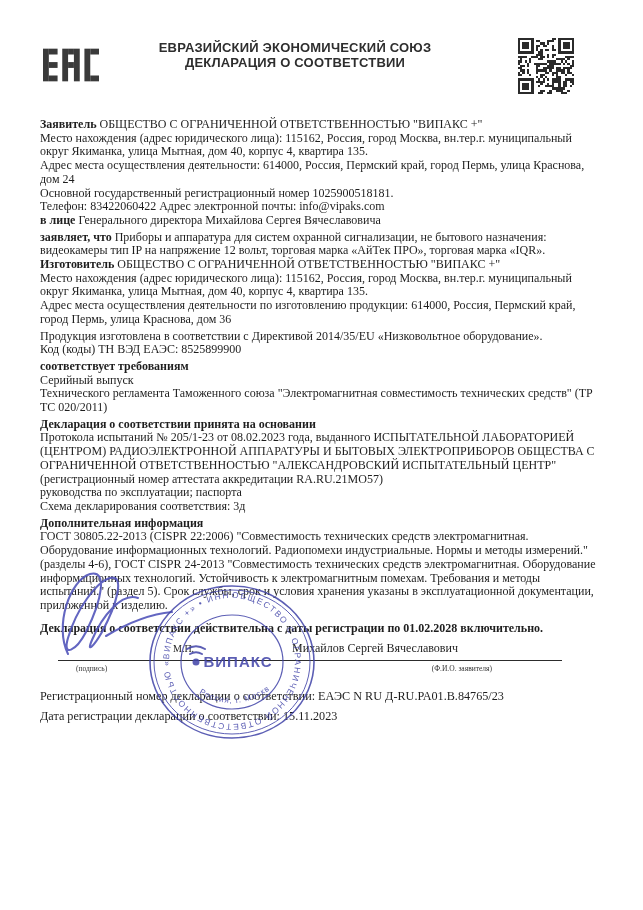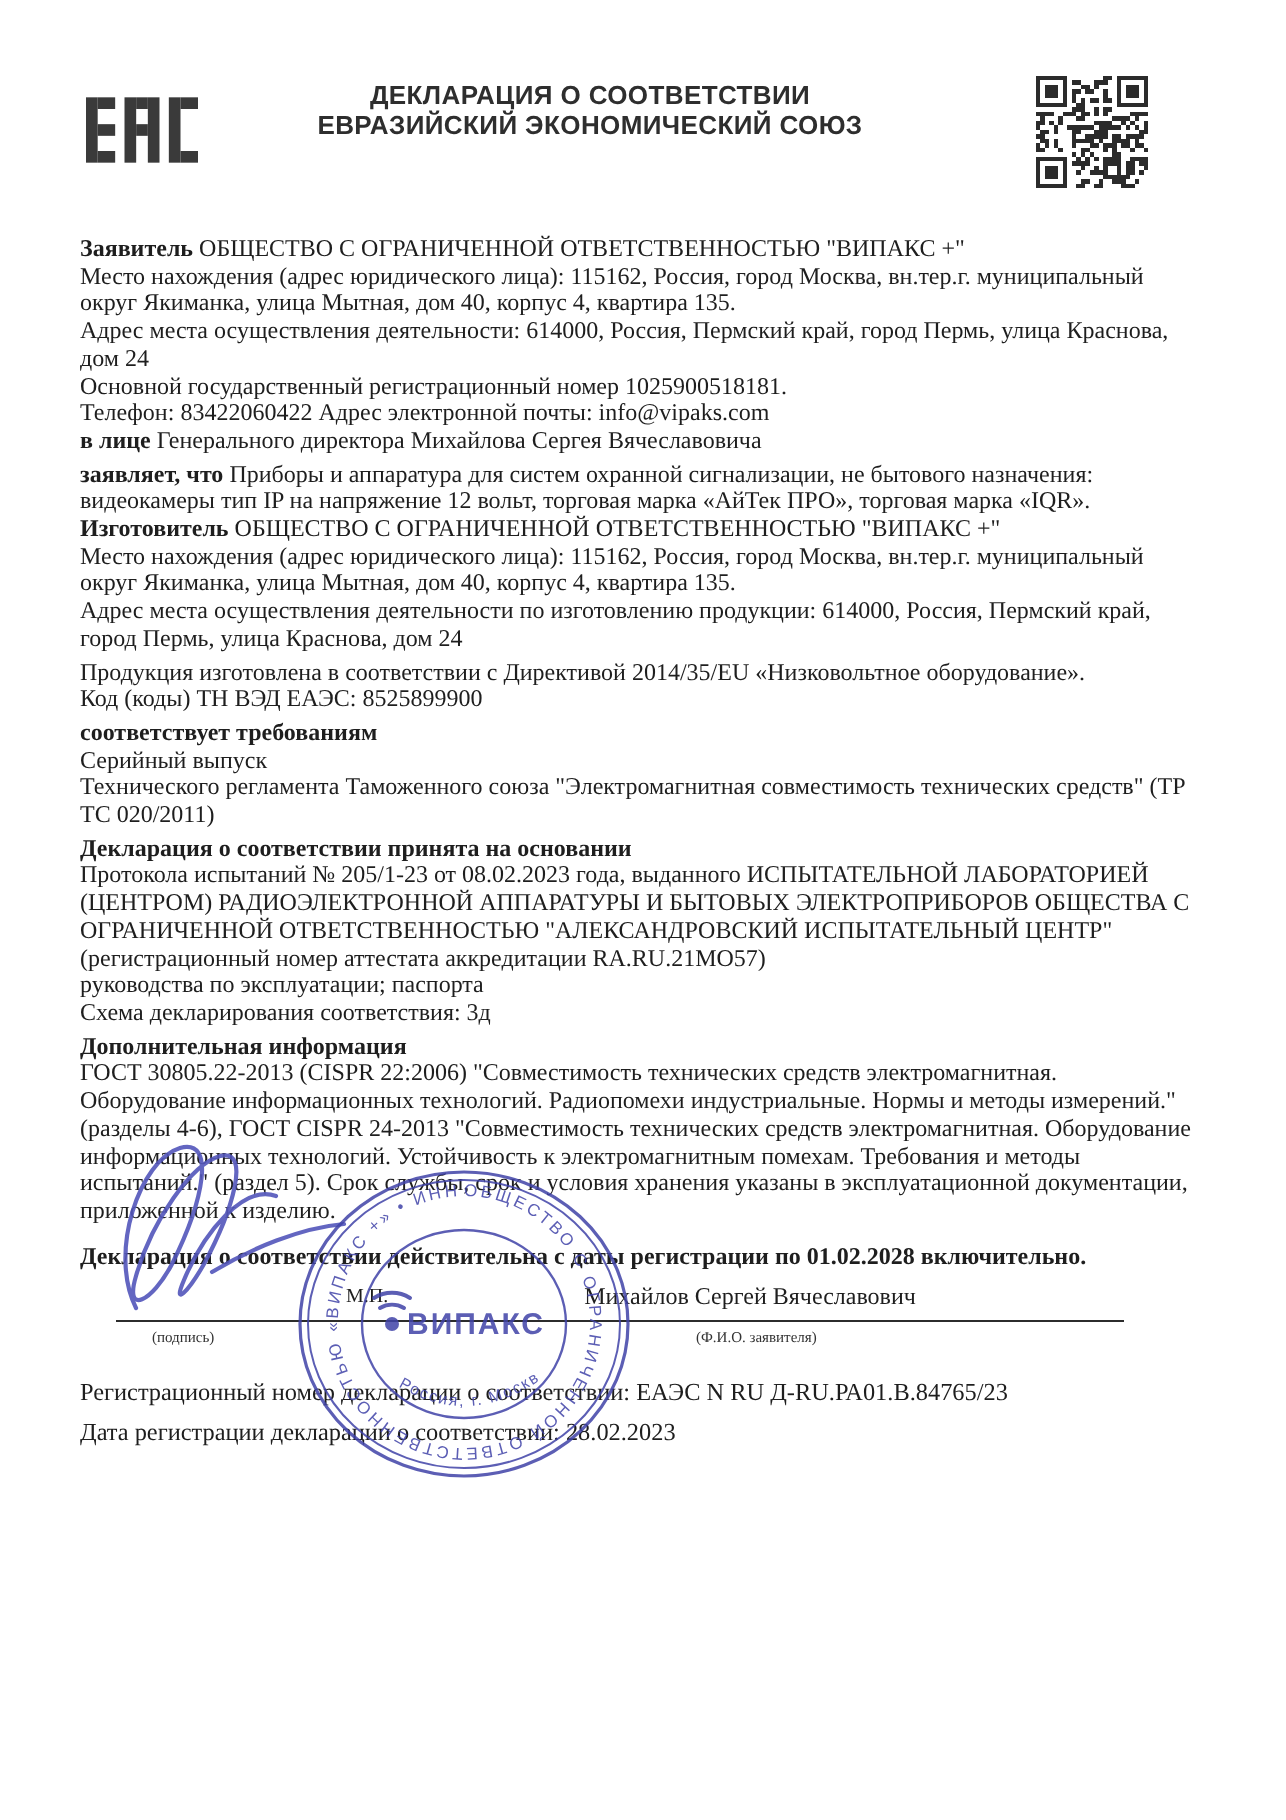--- a/index.html
+++ b/index.html
@@ -21,21 +21,21 @@
   .para{margin:0;font-size:12px;line-height:13.7px;}
   .para b{font-weight:bold;text-align:center;}
   .para.gap{margin-top:3px;}
   .para.biggap{margin-top:9px;}
   
   .sig-block{position:relative;height:46px;margin-top:2px;}
   .sig-mp{position:absolute;left:133px;top:6px;font-size:10px;}
   .sig-name{position:absolute;left:215px;top:4px;width:240px;text-align:center;font-size:12px;}
   .sig-line{position:absolute;left:18px;top:23px;width:504px;border-bottom:1.4px solid #2c2c2c;}
   .sig-sub-left{position:absolute;left:36px;top:27px;font-size:7.5px;color:#333;}
-  .sig-sub-right{position:absolute;left:308px;top:27px;width:160px;text-align:left;font-size:7.5px;color:#333;}
+  .sig-sub-right{position:absolute;left:292px;top:27px;width:160px;text-align:right;font-size:7.5px;color:#333;}
   .reg-line{margin:6px 0 0 0;font-size:12.2px;font-weight:normal;line-height:14px;}
   
   .signature-svg{position:absolute;left:46px;top:566px;pointer-events:none;}
   .stamp-svg{position:absolute;left:146px;top:582px;pointer-events:none;opacity:.85;}
 </style>
 </head>
 <body>
 
 <div class="page">
 
@@ -54,42 +54,42 @@
         <rect x="43" y="23" width="10" height="10"></rect>
 
         <rect x="71" y="0" width="10" height="56"></rect>
         <rect x="81" y="0" width="15" height="10"></rect>
         <rect x="81" y="46" width="15" height="10"></rect>
       </g>
     </svg>
   </div>
 
   <div class="hdr-title">
+    <div>ЕВРАЗИЙСКИЙ ЭКОНОМИЧЕСКИЙ СОЮЗ</div>
     <div>ДЕКЛАРАЦИЯ О СООТВЕТСТВИИ</div>
-    <div>ЕВРАЗИЙСКИЙ ЭКОНОМИЧЕСКИЙ СОЮЗ</div>
   </div>
 
   <div class="qr-box">
     <svg id="qr" width="58" height="56" viewBox="0 0 57.5 57.5" shape-rendering="crispEdges">
         <path d="M34.50,0.00h2.3v2.3h-2.3zM36.80,0.00h2.3v2.3h-2.3zM18.40,2.30h2.3v2.3h-2.3zM20.70,2.30h2.3v2.3h-2.3zM29.90,2.30h2.3v2.3h-2.3zM32.20,2.30h2.3v2.3h-2.3zM34.50,2.30h2.3v2.3h-2.3zM23.00,4.60h2.3v2.3h-2.3zM25.30,4.60h2.3v2.3h-2.3zM29.90,4.60h2.3v2.3h-2.3zM18.40,6.90h2.3v2.3h-2.3zM20.70,6.90h2.3v2.3h-2.3zM25.30,6.90h2.3v2.3h-2.3zM27.60,6.90h2.3v2.3h-2.3zM34.50,6.90h2.3v2.3h-2.3zM18.40,9.20h2.3v2.3h-2.3zM34.50,9.20h2.3v2.3h-2.3zM18.40,11.50h2.3v2.3h-2.3zM23.00,11.50h2.3v2.3h-2.3zM27.60,11.50h2.3v2.3h-2.3zM29.90,11.50h2.3v2.3h-2.3zM34.50,11.50h2.3v2.3h-2.3zM36.80,11.50h2.3v2.3h-2.3zM20.70,13.80h2.3v2.3h-2.3zM23.00,13.80h2.3v2.3h-2.3zM18.40,16.10h2.3v2.3h-2.3zM20.70,16.10h2.3v2.3h-2.3zM23.00,16.10h2.3v2.3h-2.3zM29.90,16.10h2.3v2.3h-2.3zM34.50,16.10h2.3v2.3h-2.3zM36.80,16.10h2.3v2.3h-2.3zM0.00,18.40h2.3v2.3h-2.3zM2.30,18.40h2.3v2.3h-2.3zM4.60,18.40h2.3v2.3h-2.3zM6.90,18.40h2.3v2.3h-2.3zM13.80,18.40h2.3v2.3h-2.3zM16.10,18.40h2.3v2.3h-2.3zM18.40,18.40h2.3v2.3h-2.3zM23.00,18.40h2.3v2.3h-2.3zM25.30,18.40h2.3v2.3h-2.3zM29.90,18.40h2.3v2.3h-2.3zM34.50,18.40h2.3v2.3h-2.3zM48.30,18.40h2.3v2.3h-2.3zM50.60,18.40h2.3v2.3h-2.3zM52.90,18.40h2.3v2.3h-2.3zM55.20,18.40h2.3v2.3h-2.3zM2.30,20.70h2.3v2.3h-2.3zM11.50,20.70h2.3v2.3h-2.3zM20.70,20.70h2.3v2.3h-2.3zM23.00,20.70h2.3v2.3h-2.3zM39.10,20.70h2.3v2.3h-2.3zM41.40,20.70h2.3v2.3h-2.3zM43.70,20.70h2.3v2.3h-2.3zM46.00,20.70h2.3v2.3h-2.3zM50.60,20.70h2.3v2.3h-2.3zM0.00,23.00h2.3v2.3h-2.3zM2.30,23.00h2.3v2.3h-2.3zM6.90,23.00h2.3v2.3h-2.3zM11.50,23.00h2.3v2.3h-2.3zM29.90,23.00h2.3v2.3h-2.3zM32.20,23.00h2.3v2.3h-2.3zM34.50,23.00h2.3v2.3h-2.3zM36.80,23.00h2.3v2.3h-2.3zM43.70,23.00h2.3v2.3h-2.3zM48.30,23.00h2.3v2.3h-2.3zM55.20,23.00h2.3v2.3h-2.3zM0.00,25.30h2.3v2.3h-2.3zM9.20,25.30h2.3v2.3h-2.3zM16.10,25.30h2.3v2.3h-2.3zM18.40,25.30h2.3v2.3h-2.3zM20.70,25.30h2.3v2.3h-2.3zM23.00,25.30h2.3v2.3h-2.3zM25.30,25.30h2.3v2.3h-2.3zM27.60,25.30h2.3v2.3h-2.3zM32.20,25.30h2.3v2.3h-2.3zM34.50,25.30h2.3v2.3h-2.3zM36.80,25.30h2.3v2.3h-2.3zM39.10,25.30h2.3v2.3h-2.3zM41.40,25.30h2.3v2.3h-2.3zM46.00,25.30h2.3v2.3h-2.3zM50.60,25.30h2.3v2.3h-2.3zM55.20,25.30h2.3v2.3h-2.3zM2.30,27.60h2.3v2.3h-2.3zM4.60,27.60h2.3v2.3h-2.3zM9.20,27.60h2.3v2.3h-2.3zM18.40,27.60h2.3v2.3h-2.3zM20.70,27.60h2.3v2.3h-2.3zM29.90,27.60h2.3v2.3h-2.3zM32.20,27.60h2.3v2.3h-2.3zM34.50,27.60h2.3v2.3h-2.3zM52.90,27.60h2.3v2.3h-2.3zM55.20,27.60h2.3v2.3h-2.3zM0.00,29.90h2.3v2.3h-2.3zM2.30,29.90h2.3v2.3h-2.3zM18.40,29.90h2.3v2.3h-2.3zM25.30,29.90h2.3v2.3h-2.3zM27.60,29.90h2.3v2.3h-2.3zM29.90,29.90h2.3v2.3h-2.3zM32.20,29.90h2.3v2.3h-2.3zM34.50,29.90h2.3v2.3h-2.3zM39.10,29.90h2.3v2.3h-2.3zM41.40,29.90h2.3v2.3h-2.3zM46.00,29.90h2.3v2.3h-2.3zM48.30,29.90h2.3v2.3h-2.3zM50.60,29.90h2.3v2.3h-2.3zM52.90,29.90h2.3v2.3h-2.3zM2.30,32.20h2.3v2.3h-2.3zM4.60,32.20h2.3v2.3h-2.3zM9.20,32.20h2.3v2.3h-2.3zM18.40,32.20h2.3v2.3h-2.3zM20.70,32.20h2.3v2.3h-2.3zM23.00,32.20h2.3v2.3h-2.3zM25.30,32.20h2.3v2.3h-2.3zM27.60,32.20h2.3v2.3h-2.3zM32.20,32.20h2.3v2.3h-2.3zM39.10,32.20h2.3v2.3h-2.3zM41.40,32.20h2.3v2.3h-2.3zM43.70,32.20h2.3v2.3h-2.3zM46.00,32.20h2.3v2.3h-2.3zM50.60,32.20h2.3v2.3h-2.3zM0.00,34.50h2.3v2.3h-2.3zM4.60,34.50h2.3v2.3h-2.3zM9.20,34.50h2.3v2.3h-2.3zM18.40,34.50h2.3v2.3h-2.3zM27.60,34.50h2.3v2.3h-2.3zM29.90,34.50h2.3v2.3h-2.3zM34.50,34.50h2.3v2.3h-2.3zM36.80,34.50h2.3v2.3h-2.3zM39.10,34.50h2.3v2.3h-2.3zM43.70,34.50h2.3v2.3h-2.3zM46.00,34.50h2.3v2.3h-2.3zM50.60,34.50h2.3v2.3h-2.3zM52.90,34.50h2.3v2.3h-2.3zM0.00,36.80h2.3v2.3h-2.3zM2.30,36.80h2.3v2.3h-2.3zM11.50,36.80h2.3v2.3h-2.3zM23.00,36.80h2.3v2.3h-2.3zM25.30,36.80h2.3v2.3h-2.3zM34.50,36.80h2.3v2.3h-2.3zM39.10,36.80h2.3v2.3h-2.3zM48.30,36.80h2.3v2.3h-2.3zM55.20,36.80h2.3v2.3h-2.3zM18.40,39.10h2.3v2.3h-2.3zM23.00,39.10h2.3v2.3h-2.3zM27.60,39.10h2.3v2.3h-2.3zM39.10,39.10h2.3v2.3h-2.3zM41.40,39.10h2.3v2.3h-2.3zM20.70,41.40h2.3v2.3h-2.3zM25.30,41.40h2.3v2.3h-2.3zM29.90,41.40h2.3v2.3h-2.3zM34.50,41.40h2.3v2.3h-2.3zM36.80,41.40h2.3v2.3h-2.3zM39.10,41.40h2.3v2.3h-2.3zM41.40,41.40h2.3v2.3h-2.3zM48.30,41.40h2.3v2.3h-2.3zM50.60,41.40h2.3v2.3h-2.3zM52.90,41.40h2.3v2.3h-2.3zM55.20,41.40h2.3v2.3h-2.3zM18.40,43.70h2.3v2.3h-2.3zM20.70,43.70h2.3v2.3h-2.3zM23.00,43.70h2.3v2.3h-2.3zM25.30,43.70h2.3v2.3h-2.3zM34.50,43.70h2.3v2.3h-2.3zM36.80,43.70h2.3v2.3h-2.3zM39.10,43.70h2.3v2.3h-2.3zM41.40,43.70h2.3v2.3h-2.3zM46.00,43.70h2.3v2.3h-2.3zM48.30,43.70h2.3v2.3h-2.3zM52.90,43.70h2.3v2.3h-2.3zM55.20,43.70h2.3v2.3h-2.3zM23.00,46.00h2.3v2.3h-2.3zM29.90,46.00h2.3v2.3h-2.3zM34.50,46.00h2.3v2.3h-2.3zM41.40,46.00h2.3v2.3h-2.3zM46.00,46.00h2.3v2.3h-2.3zM48.30,46.00h2.3v2.3h-2.3zM55.20,46.00h2.3v2.3h-2.3zM20.70,48.30h2.3v2.3h-2.3zM27.60,48.30h2.3v2.3h-2.3zM29.90,48.30h2.3v2.3h-2.3zM32.20,48.30h2.3v2.3h-2.3zM34.50,48.30h2.3v2.3h-2.3zM41.40,48.30h2.3v2.3h-2.3zM46.00,48.30h2.3v2.3h-2.3zM48.30,48.30h2.3v2.3h-2.3zM52.90,48.30h2.3v2.3h-2.3zM34.50,50.60h2.3v2.3h-2.3zM36.80,50.60h2.3v2.3h-2.3zM39.10,50.60h2.3v2.3h-2.3zM41.40,50.60h2.3v2.3h-2.3zM43.70,50.60h2.3v2.3h-2.3zM46.00,50.60h2.3v2.3h-2.3zM23.00,52.90h2.3v2.3h-2.3zM25.30,52.90h2.3v2.3h-2.3zM32.20,52.90h2.3v2.3h-2.3zM39.10,52.90h2.3v2.3h-2.3zM41.40,52.90h2.3v2.3h-2.3zM43.70,52.90h2.3v2.3h-2.3zM50.60,52.90h2.3v2.3h-2.3zM20.70,55.20h2.3v2.3h-2.3zM23.00,55.20h2.3v2.3h-2.3zM29.90,55.20h2.3v2.3h-2.3zM32.20,55.20h2.3v2.3h-2.3zM43.70,55.20h2.3v2.3h-2.3zM46.00,55.20h2.3v2.3h-2.3zM48.30,55.20h2.3v2.3h-2.3zM0,0h16.099999999999998v16.099999999999998h-16.099999999999998zM2.3,2.3h11.5v11.5h-11.5zM4.6,4.6h6.8999999999999995v6.8999999999999995h-6.8999999999999995zM41.4,0h16.099999999999998v16.099999999999998h-16.099999999999998zM43.699999999999996,2.3h11.5v11.5h-11.5zM46,4.6h6.8999999999999995v6.8999999999999995h-6.8999999999999995zM0,41.4h16.099999999999998v16.099999999999998h-16.099999999999998zM2.3,43.699999999999996h11.5v11.5h-11.5zM4.6,46h6.8999999999999995v6.8999999999999995h-6.8999999999999995z" fill="#2b2b2b" fill-rule="evenodd"></path>
       </svg>
   </div>
 
   <div class="content">
     <div>
         <p class="para"><b>Заявитель</b><span> ОБЩЕСТВО С ОГРАНИЧЕННОЙ ОТВЕТСТВЕННОСТЬЮ "ВИПАКС +"</span></p>
         <p class="para"><span>Место нахождения (адрес юридического лица): 115162, Россия, город Москва, вн.тер.г. муниципальный округ Якиманка, улица Мытная, дом 40, корпус 4, квартира 135.</span></p>
         <p class="para"><span>Адрес места осуществления деятельности: 614000, Россия, Пермский край, город Пермь, улица Краснова, дом 24</span></p>
         <p class="para"><span>Основной государственный регистрационный номер 1025900518181.</span></p>
         <p class="para"><span>Телефон: 83422060422 Адрес электронной почты: info@vipaks.com</span></p>
         <p class="para"><b>в лице</b><span> Генерального директора Михайлова Сергея Вячеславовича</span></p>
         <p class="para gap"><b>заявляет, что</b><span> Приборы и аппаратура для систем охранной сигнализации, не бытового назначения: видеокамеры тип IP на напряжение 12 вольт, торговая марка «АйТек ПРО», торговая марка «IQR».</span></p>
         <p class="para"><b>Изготовитель</b><span> ОБЩЕСТВО С ОГРАНИЧЕННОЙ ОТВЕТСТВЕННОСТЬЮ "ВИПАКС +"</span></p>
         <p class="para"><span>Место нахождения (адрес юридического лица): 115162, Россия, город Москва, вн.тер.г. муниципальный округ Якиманка, улица Мытная, дом 40, корпус 4, квартира 135.</span></p>
-        <p class="para"><span>Адрес места осуществления деятельности по изготовлению продукции: 614000, Россия, Пермский край, город Пермь, улица Краснова, дом 24</span></p>
+        <p class="para"><span>Адрес места осуществления деятельности по изготовлению продукции: 614000, Россия, Пермский край, город Пермь, улица Краснова, дом 36</span></p>
         <p class="para gap"><span>Продукция изготовлена в соответствии с Директивой 2014/35/EU «Низковольтное оборудование».</span></p>
         <p class="para"><span>Код (коды) ТН ВЭД ЕАЭС: 8525899900</span></p>
         <p class="para gap"><b>соответствует требованиям</b></p>
         <p class="para"><span>Серийный выпуск</span></p>
         <p class="para"><span>Технического регламента Таможенного союза "Электромагнитная совместимость технических средств" (ТР ТС 020/2011)</span></p>
         <p class="para gap"><b>Декларация о соответствии принята на основании</b></p>
         <p class="para"><span>Протокола испытаний № 205/1-23 от 08.02.2023 года, выданного ИСПЫТАТЕЛЬНОЙ ЛАБОРАТОРИЕЙ (ЦЕНТРОМ) РАДИОЭЛЕКТРОННОЙ АППАРАТУРЫ И БЫТОВЫХ ЭЛЕКТРОПРИБОРОВ ОБЩЕСТВА С ОГРАНИЧЕННОЙ ОТВЕТСТВЕННОСТЬЮ "АЛЕКСАНДРОВСКИЙ ИСПЫТАТЕЛЬНЫЙ ЦЕНТР" (регистрационный номер аттестата аккредитации RA.RU.21МО57)</span></p>
         <p class="para"><span>руководства по эксплуатации; паспорта</span></p>
         <p class="para"><span>Схема декларирования соответствия: 3д</span></p>
         <p class="para gap"><b>Дополнительная информация</b></p>
@@ -99,21 +99,21 @@
 
     <div class="sig-block">
       <span class="sig-mp">М.П.</span>
       <span class="sig-name">Михайлов Сергей Вячеславович</span>
       <div class="sig-line"></div>
       <span class="sig-sub-left">(подпись)</span>
       <span class="sig-sub-right">(Ф.И.О. заявителя)</span>
     </div>
 
     <p class="reg-line"><span>Регистрационный номер декларации о соответствии: </span><span>ЕАЭС N RU Д-RU.РА01.В.84765/23</span></p>
-    <p class="reg-line"><span>Дата регистрации декларации о соответствии: </span><span>28.02.2023</span></p>
+    <p class="reg-line"><span>Дата регистрации декларации о соответствии: </span><span>15.11.2023</span></p>
   </div>
 
   <svg class="signature-svg" width="150" height="100" viewBox="0 0 150 100">
     <g fill="none" stroke="#5356bb" stroke-width="2.1" stroke-linecap="round" opacity="0.9">
       <path d="M22,88 C8,60 24,14 44,8 C62,3 56,34 40,66 C30,85 16,92 22,72 C30,44 50,16 64,12 C80,8 70,40 56,66 C48,80 40,88 46,74 C56,50 76,26 92,32"></path>
       <path d="M60,70 C80,58 104,48 126,46"></path>
     </g>
   </svg>
 
   <svg class="stamp-svg" width="172" height="160" viewBox="0 0 172 160">

